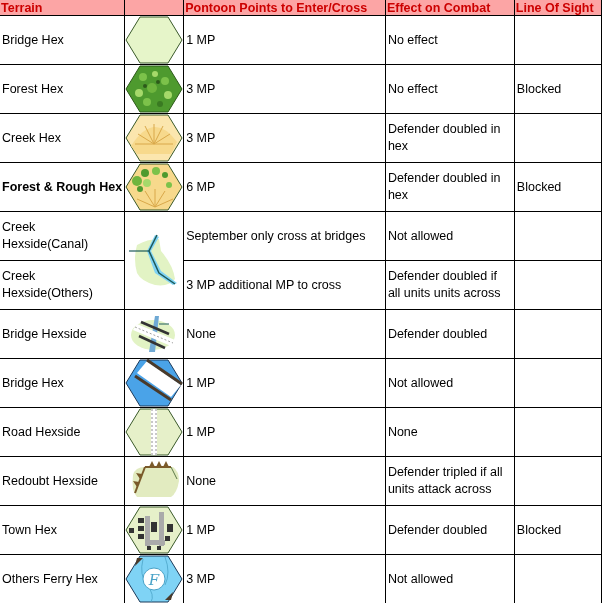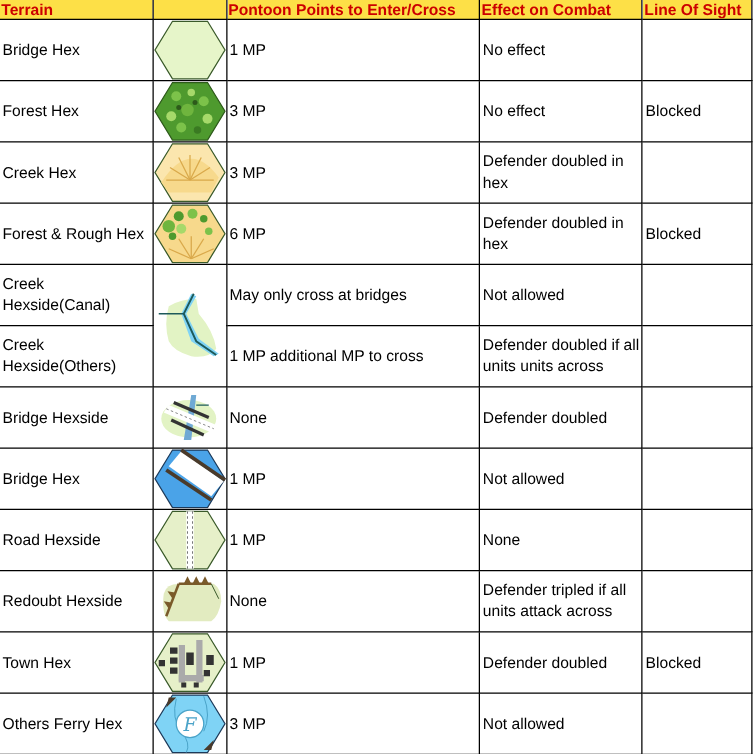--- a/index.html
+++ b/index.html
@@ -1,23 +1,23 @@
 <!DOCTYPE html>
 <html><head>
 <meta charset="utf-8">
 <style>
   html, body { margin:0; padding:0; background:#ffffff; }
   body { width:603px; height:603px; overflow:hidden; font-family:"Liberation Sans", sans-serif; }
   table { border-collapse:collapse; table-layout:fixed; position:absolute; left:-1px; top:-1px; }
   td, th { border:1px solid #000; padding:0 2px; font-size:12.5px; color:#000; vertical-align:middle; text-align:left; overflow:hidden; }
-  th { background:#fde047; color:#cc0000; font-weight:bold; height:15px; font-size:12.5px; white-space:nowrap; padding:0 1px; }
+  th { background:#fca5a5; color:#cc0000; font-weight:bold; height:15px; font-size:12.5px; white-space:nowrap; padding:0 1px; }
   td { height:48px; line-height:17px; }
   td.img { padding:0; text-align:center; }
   td.img svg { display:block; margin:0 auto; }
-  .nowrap { white-space:nowrap; }
+  .nowrap { white-space:nowrap;font-weight:bold; }
 </style>
 </head>
 <body>
 
 <table>
   <colgroup>
     <col style="width:123px">
     <col style="width:58px">
     <col style="width:204px">
     <col style="width:132px">
@@ -119,28 +119,28 @@
     <tr>
       <td>Creek Hexside(Canal)</td>
       <td class="img" rowspan="2">
         <svg width="58" height="60" viewBox="0 0 58 60">
           <path d="M12,14 Q22,8 34,8 L36,20 Q48,34 50,48 Q44,56 30,54 Q16,50 12,42 Q8,28 12,14 Z" fill="#e2f3c4"></path>
           <path d="M30,4 L34,6 L26,20 L36,40 L52,52 L48,54 L30,42 L22,20 Z" fill="#7fd3f5"></path>
           <path d="M32,4 L24,20 L34,42 L50,53" fill="none" stroke="#1d5a5a" stroke-width="1.5"></path>
           <line x1="4" y1="20" x2="24" y2="20" stroke="#1d5a5a" stroke-width="1.2"></line>
         </svg>
       </td>
-      <td>May only cross at bridges</td>
+      <td>September only cross at bridges</td>
       <td>Not allowed</td>
       <td></td>
     </tr>
 
     <tr>
       <td>Creek Hexside(Others)</td>
-      <td>1 MP additional MP to cross</td>
+      <td>3 MP additional MP to cross</td>
       <td>Defender doubled if all units units across</td>
       <td></td>
     </tr>
 
     <tr>
       <td>Bridge Hexside</td>
       <td class="img">
         <svg width="58" height="48" viewBox="0 0 58 48">
           <ellipse cx="28" cy="25" rx="22" ry="15" fill="#e2f3c4"></ellipse>
           <path d="M30,6 L34,6 L30,42 L24,42 Z" fill="#6fa9d4"></path>

